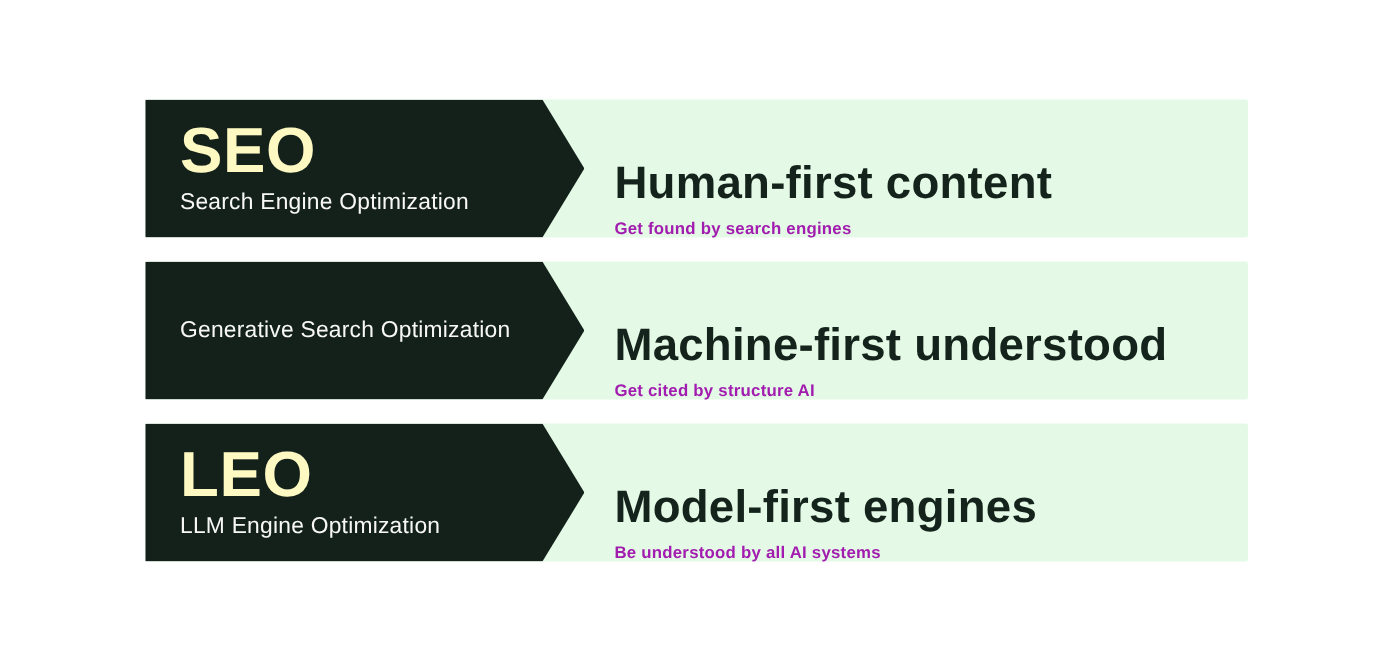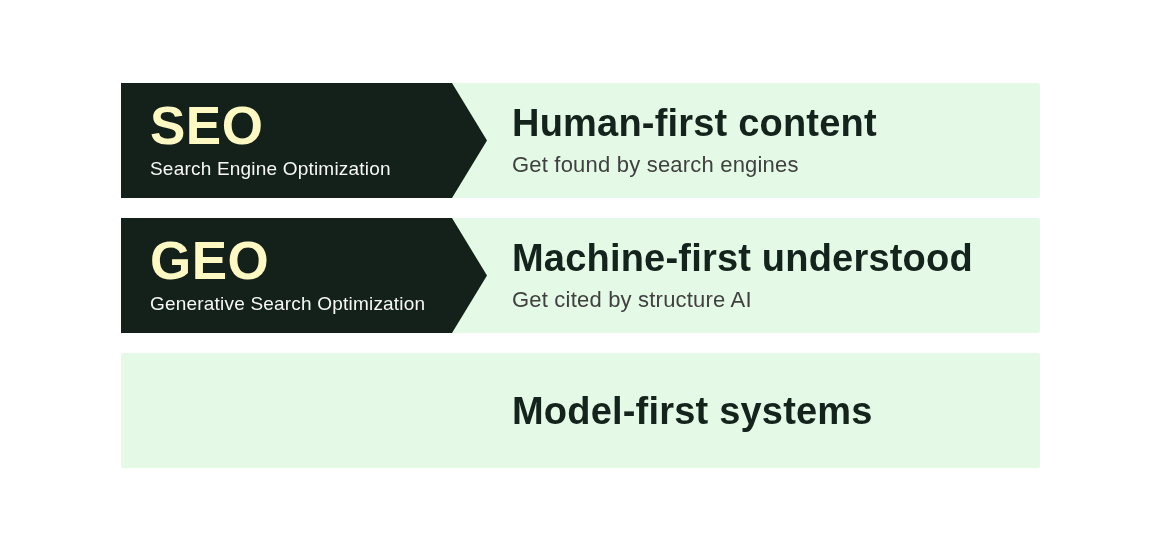--- a/index.html
+++ b/index.html
@@ -58,34 +58,34 @@
     color: #f7f8f5;
     letter-spacing: 0.2px;
   }
   .content-block {
     position: absolute;
     left: 391px;
     top: 0;
     height: 100%;
     display: flex;
     flex-direction: column;
-    justify-content: center;
+    justify-content: flex-end;
     gap: 10px;
   }
   .row-title {
     font-size: 38px;
     font-weight: 700;
     line-height: 1;
     color: #14231b;
     letter-spacing: 0.2px;
   }
   .row-desc {
-    font-size: 22px;
-    font-weight: 400;
-    color: #404040;
+    font-size: 14px;
+    font-weight: 700;
+    color: #a21caf;
     letter-spacing: 0.2px;
   }
 </style>
 </head>
 <body>
 
 <div class="canvas">
   <div class="rows">
 
     <div class="row">
@@ -94,29 +94,33 @@
         <div class="acronym-full">Search Engine Optimization</div>
       </div>
       <div class="content-block">
         <div class="row-title">Human-first content</div>
         <div class="row-desc">Get found by search engines</div>
       </div>
     </div>
 
     <div class="row">
       <div class="dark-block">
-        <div class="acronym">GEO</div>
         <div class="acronym-full">Generative Search Optimization</div>
       </div>
       <div class="content-block">
         <div class="row-title">Machine-first understood</div>
         <div class="row-desc">Get cited by structure AI</div>
       </div>
     </div>
 
     <div class="row">
+      <div class="dark-block">
+        <div class="acronym">LEO</div>
+        <div class="acronym-full">LLM Engine Optimization</div>
+      </div>
       <div class="content-block">
-        <div class="row-title">Model-first systems</div>
+        <div class="row-title">Model-first engines</div>
+        <div class="row-desc">Be understood by all AI systems</div>
       </div>
     </div>
 
   </div>
 </div>
 
 </body></html>

